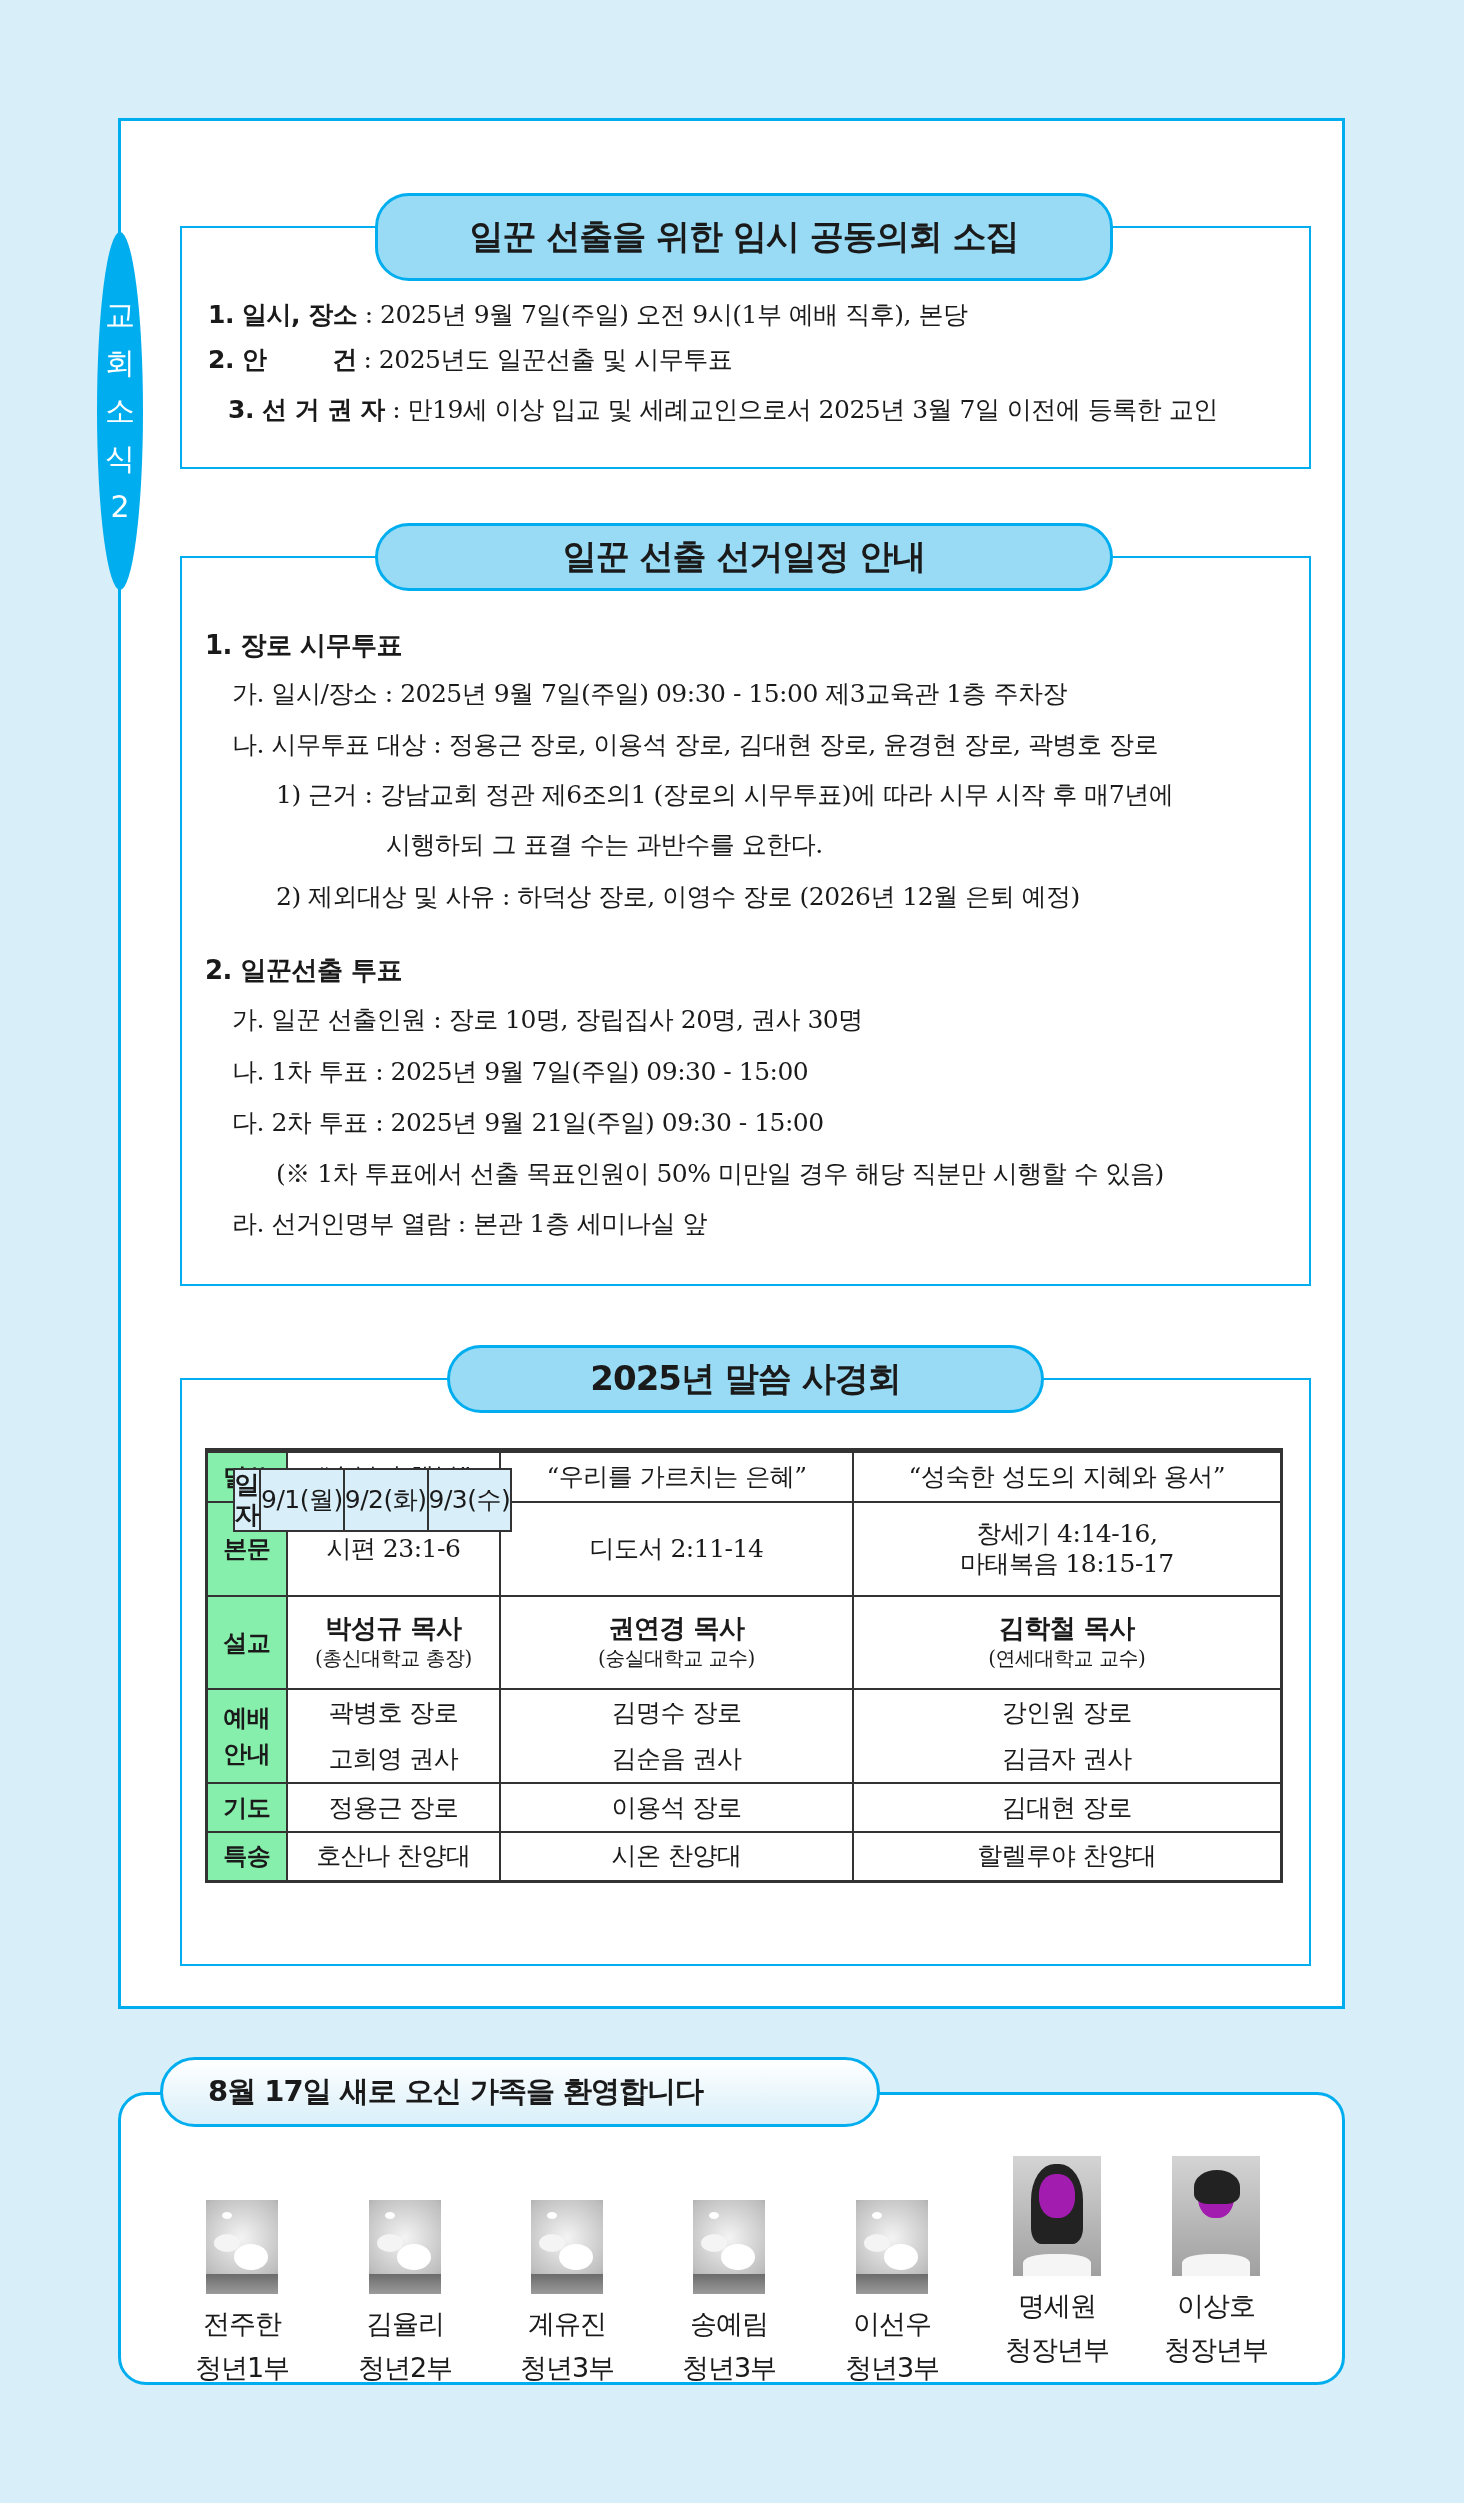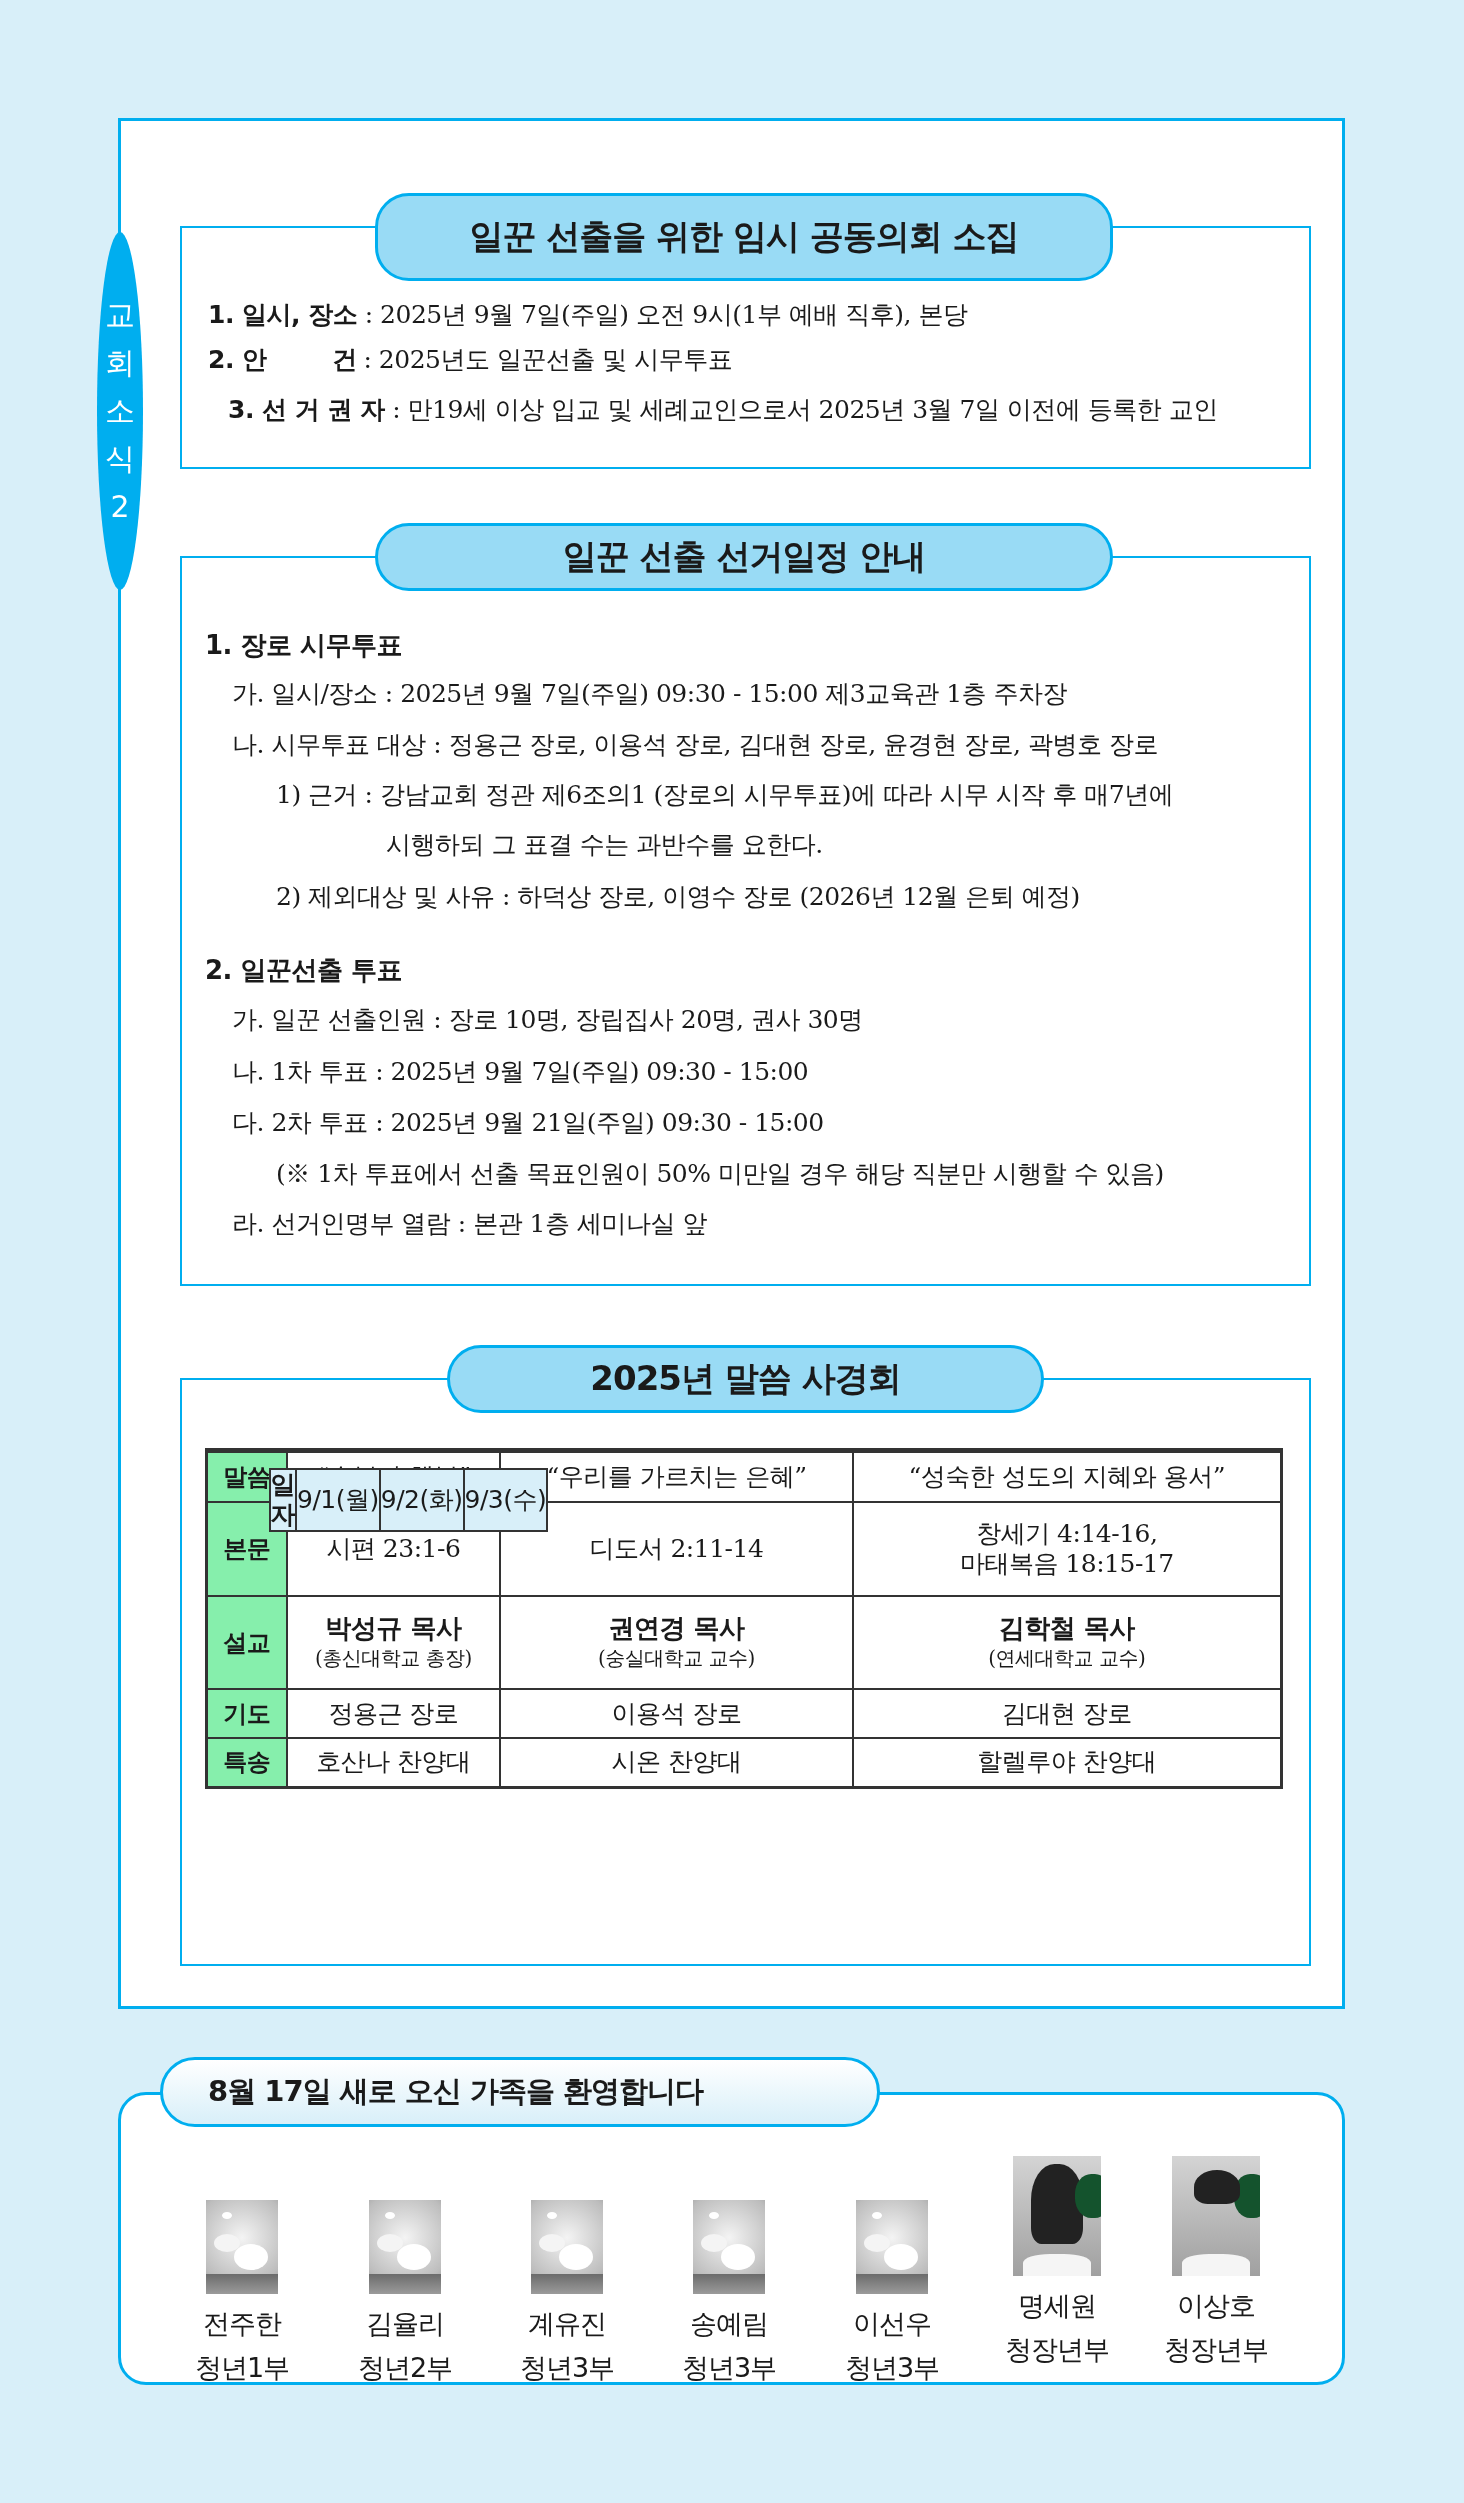--- a/index.html
+++ b/index.html
@@ -23,21 +23,21 @@
   .welcome { left: 118px; top: 2092px; width: 1227px; height: 293px; background: #fff; border: 3px solid #00aeef; border-radius: 28px; }
   .wpill { left: 160px; top: 2057px; width: 720px; height: 70px; background: linear-gradient(#ffffff, #d8eff9); border: 3px solid #00aeef; border-radius: 35px; display:flex; align-items:center; padding-left: 45px; font-family: "DejaVu Sans", sans-serif; font-weight: bold; font-size: 29px; letter-spacing: -1px; }
   .person { position: absolute; width: 140px; text-align: center; font-family: "DejaVu Sans", sans-serif; font-size: 27px; line-height: 44px; letter-spacing: -1px; }
   .photo { margin: 0 auto 8px; background: radial-gradient(circle at 50% 40%, #f4f4f4 0%, #bdbdbd 70%, #8e8e8e 100%); position: relative; overflow: hidden; }
   .photo.sheep { width: 72px; height: 94px; margin-top: 40px; }
   .photo.face { width: 88px; height: 120px; margin-top: 14px; background: linear-gradient(#d4d4d4, #a0a0a0); }
   .sheep-body { position:absolute; left:28px; top:44px; width:34px; height:26px; background:#fff; border-radius:50%; }
   .sheep-body2 { position:absolute; left:8px; top:34px; width:26px; height:18px; background:#f4f4f4; border-radius:50%; }
   .cloud { position:absolute; left:16px; top:12px; width:10px; height:7px; background:#fff; border-radius:50%; }
   .grass { position:absolute; left:0; bottom:0; width:100%; height:20px; background: linear-gradient(#6b6b6b, #9b9b9b); }
-  .head { position:absolute; left:26px; top:18px; width:36px; height:44px; background:#14532d; border-radius:45%;margin-left:36px; }
+  .head { position:absolute; left:26px; top:18px; width:36px; height:44px; background:#a21caf; border-radius:45%; }
   .hair { position:absolute; left:18px; top:8px; width:52px; height:80px; background:#222; border-radius:45% 45% 20% 20%; }
   .hair.short { height:34px; top:14px; left:22px; width:46px; border-radius:50% 50% 30% 30%; }
   .shirt { position:absolute; left:10px; bottom:0; width:68px; height:22px; background:#f5f5f5; border-radius: 40% 40% 0 0; }
 </style>
 </head>
 <body>
 
 <div class="abs outer"></div>
 
 <div class="abs ellipse">
@@ -115,20 +115,38 @@
     </td>
     <td>
       <div class="bold-name">권연경 목사</div>
       <div class="small">(숭실대학교 교수)</div>
     </td>
     <td>
       <div class="bold-name">김학철 목사</div>
       <div class="small">(연세대학교 교수)</div>
     </td>
   </tr>
+  <tr style="height:94px;">
+    <td class="rh" style="line-height:36px;">
+      <div>예배</div>
+      <div>안내</div>
+    </td>
+    <td style="line-height:46px;">
+      <div>곽병호 장로</div>
+      <div>고희영 권사</div>
+    </td>
+    <td style="line-height:46px;">
+      <div>김명수 장로</div>
+      <div>김순음 권사</div>
+    </td>
+    <td style="line-height:46px;">
+      <div>강인원 장로</div>
+      <div>김금자 권사</div>
+    </td>
+  </tr>
   <tr style="height:49px;">
     <td class="rh">기도</td>
     <td>정용근 장로</td>
     <td>이용석 장로</td>
     <td>김대현 장로</td>
   </tr>
   <tr style="height:49px;">
     <td class="rh">특송</td>
     <td>호산나 찬양대</td>
     <td>시온 찬양대</td>

